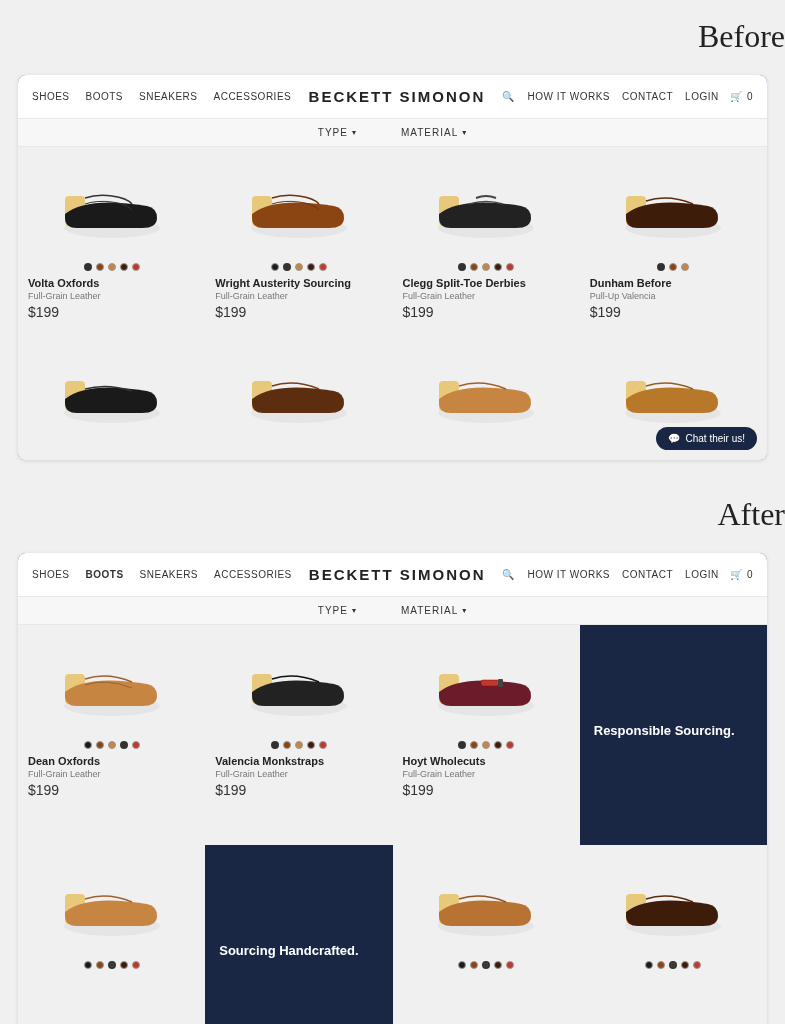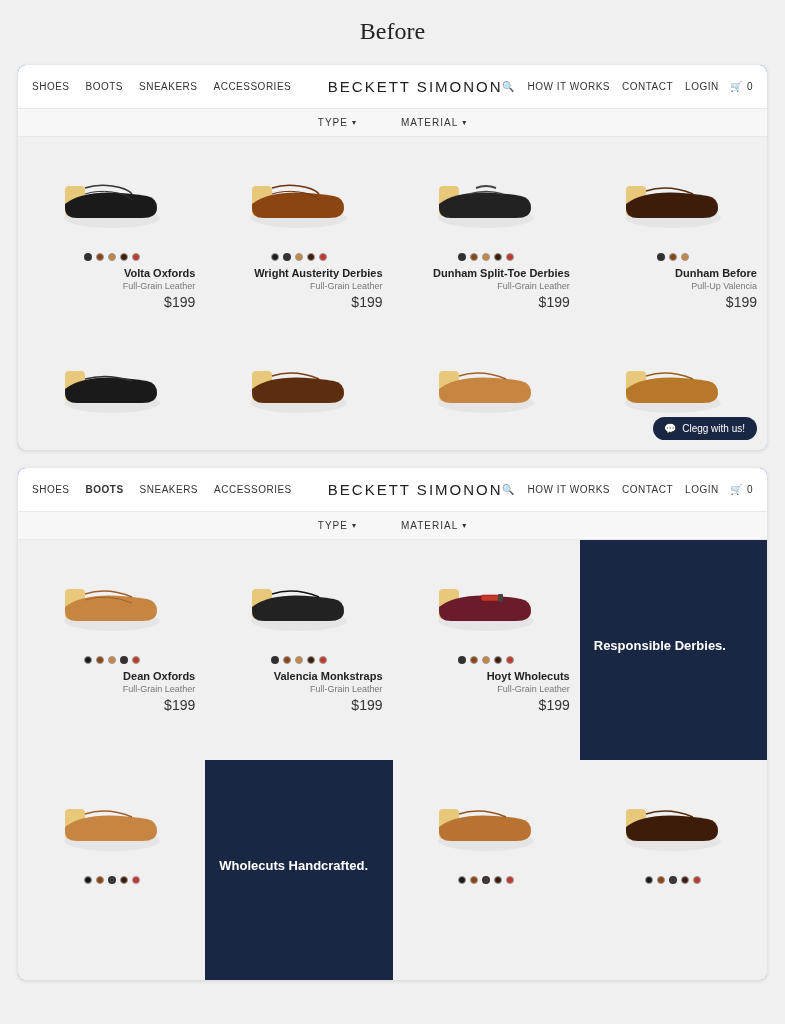--- a/index.html
+++ b/index.html
@@ -4,22 +4,22 @@
   <style>
     * { box-sizing: border-box; margin: 0; padding: 0; }
     body {
       font-family: Arial, Helvetica, sans-serif;
       background: #f0f0f0;
       width: 785px;
       min-height: 1024px;
     }
 
     .section-title {
-      text-align: center;
-      font-size: 24px;
+      text-align: right;
+      font-size: 32px;
       font-weight: 300;
       padding: 18px 0 10px;
       color: #222;
       font-family: Georgia, serif;
     }
 
     .browser-card {
       background: #1d4ed8;
       border-radius: 8px;
       margin: 10px 18px 18px;
@@ -38,23 +38,23 @@
     }
     .nav-left {
       display: flex;
       gap: 16px;
       font-size: 10px;
       letter-spacing: 0.5px;
       color: #333;
     }
     .nav-center {
       flex: 1;
-      text-align: right;
+      text-align: center;
       font-size: 15px;
-      font-weight: 400;
+      font-weight: 700;
       letter-spacing: 2px;
       color: #222;
     }
     .nav-right {
       display: flex;
       align-items: center;
       gap: 12px;
       font-size: 10px;
       letter-spacing: 0.5px;
       color: #333;
@@ -85,21 +85,21 @@
       background: #f0f0f0;
       display: grid;
       grid-template-columns: repeat(4, 1fr);
       gap: 0;
       padding: 0;
     }
 
     .product-cell {
       background: #f0f0f0;
       padding: 16px 10px 12px;
-      text-align: right;
+      text-align: left;
       position: relative;
     }
 
     .shoe-img-container {
       width: 100%;
       height: 90px;
       display: flex;
       align-items: center;
       justify-content: center;
       margin-bottom: 10px;
@@ -265,21 +265,21 @@
               <path d="M28 28 Q40 24 55 26 Q70 28 75 34" stroke="#6b3410" stroke-width="1" fill="none"></path>
             </svg>
           </div>
           <div class="color-dots">
             <div class="dot" style="background:#1a1a1a"></div>
             <div class="dot selected" style="background:#8B4513"></div>
             <div class="dot" style="background:#C68642"></div>
             <div class="dot" style="background:#3d1c0a"></div>
             <div class="dot" style="background:#c0392b"></div>
           </div>
-          <div class="product-name">Wright Austerity Derbies</div>
+          <div class="product-name">Wright Austerity Sourcing</div>
           <div class="product-material">Full-Grain Leather</div>
           <div class="product-price">$199</div>
         </div>
 
         <div class="product-cell">
           <div class="shoe-img-container">
             <svg class="shoe" viewBox="0 0 110 65" xmlns="http://www.w3.org/2000/svg">
               <ellipse cx="55" cy="52" rx="48" ry="10" fill="#ccc" opacity="0.3"></ellipse>
               <rect x="8" y="20" width="20" height="30" rx="4" fill="#e8c87a"></rect>
               <path d="M8 38 Q30 20 90 30 Q100 32 100 42 Q100 52 85 52 L20 52 Q8 52 8 42 Z" fill="#222"></path>
@@ -287,21 +287,21 @@
               <path d="M38 28 Q55 23 72 28" stroke="#444" stroke-width="1.5" fill="none"></path>
             </svg>
           </div>
           <div class="color-dots">
             <div class="dot selected" style="background:#1a1a1a"></div>
             <div class="dot" style="background:#8B4513"></div>
             <div class="dot" style="background:#C68642"></div>
             <div class="dot" style="background:#3d1c0a"></div>
             <div class="dot" style="background:#c0392b"></div>
           </div>
-          <div class="product-name">Dunham Split-Toe Derbies</div>
+          <div class="product-name">Clegg Split-Toe Derbies</div>
           <div class="product-material">Full-Grain Leather</div>
           <div class="product-price">$199</div>
         </div>
 
         <div class="product-cell">
           <div class="shoe-img-container">
             <svg class="shoe" viewBox="0 0 110 65" xmlns="http://www.w3.org/2000/svg">
               <ellipse cx="55" cy="52" rx="48" ry="10" fill="#ccc" opacity="0.3"></ellipse>
               <rect x="8" y="20" width="20" height="30" rx="4" fill="#e8c87a"></rect>
               <path d="M8 38 Q30 20 90 30 Q100 32 100 42 Q100 52 85 52 L20 52 Q8 52 8 42 Z" fill="#3d1c0a"></path>
@@ -358,27 +358,28 @@
               <rect x="8" y="20" width="20" height="30" rx="4" fill="#e8c87a"></rect>
               <path d="M8 38 Q30 20 90 30 Q100 32 100 42 Q100 52 85 52 L20 52 Q8 52 8 42 Z" fill="#b8782a"></path>
               <path d="M28 25 Q50 18 75 28" stroke="#955f1a" stroke-width="1.5" fill="none"></path>
             </svg>
           </div>
         </div>
 
       </div>
       <div class="chat-btn">
         <span>💬</span>
-        <span>Clegg with us!</span>
+        <span>Chat their us!</span>
       </div>
     </div>
   </div>
 </div>
 
 <div>
+  <h2 class="section-title">After</h2>
 
   <div class="browser-card">
 
     <nav class="nav">
       <div class="nav-left">
         <span>SHOES</span>
         <span style="font-weight:700">BOOTS</span>
         <span>SNEAKERS</span>
         <span>ACCESSORIES</span>
       </div>
@@ -465,21 +466,21 @@
             <div class="dot" style="background:#C68642"></div>
             <div class="dot" style="background:#3d1c0a"></div>
             <div class="dot" style="background:#c0392b"></div>
           </div>
           <div class="product-name">Hoyt Wholecuts</div>
           <div class="product-material">Full-Grain Leather</div>
           <div class="product-price">$199</div>
         </div>
 
         <div class="info-card">
-          <div class="info-card-title">Responsible Derbies.</div>
+          <div class="info-card-title">Responsible Sourcing.</div>
         </div>
 
         <div class="product-cell">
           <div class="shoe-img-container">
             <svg class="shoe" viewBox="0 0 110 65" xmlns="http://www.w3.org/2000/svg">
               <ellipse cx="55" cy="52" rx="48" ry="10" fill="#ccc" opacity="0.3"></ellipse>
               <rect x="8" y="20" width="20" height="30" rx="4" fill="#e8c87a"></rect>
               <path d="M8 38 Q30 20 90 30 Q100 32 100 42 Q100 52 85 52 L20 52 Q8 52 8 42 Z" fill="#C68642"></path>
               <path d="M28 25 Q50 18 75 28" stroke="#a06030" stroke-width="1.5" fill="none"></path>
             </svg>
@@ -487,21 +488,21 @@
           <div class="color-dots">
             <div class="dot" style="background:#1a1a1a"></div>
             <div class="dot" style="background:#8B4513"></div>
             <div class="dot selected" style="background:#C68642"></div>
             <div class="dot" style="background:#3d1c0a"></div>
             <div class="dot" style="background:#c0392b"></div>
           </div>
         </div>
 
         <div class="info-card">
-          <div class="info-card-title">Wholecuts Handcrafted.</div>
+          <div class="info-card-title">Sourcing Handcrafted.</div>
         </div>
 
         <div class="product-cell">
           <div class="shoe-img-container">
             <svg class="shoe" viewBox="0 0 110 65" xmlns="http://www.w3.org/2000/svg">
               <ellipse cx="55" cy="52" rx="48" ry="10" fill="#ccc" opacity="0.3"></ellipse>
               <rect x="8" y="20" width="20" height="30" rx="4" fill="#e8c87a"></rect>
               <path d="M8 38 Q30 20 90 30 Q100 32 100 42 Q100 52 85 52 L20 52 Q8 52 8 42 Z" fill="#b87333"></path>
               <path d="M28 25 Q50 18 75 28" stroke="#905520" stroke-width="1.5" fill="none"></path>
             </svg>

